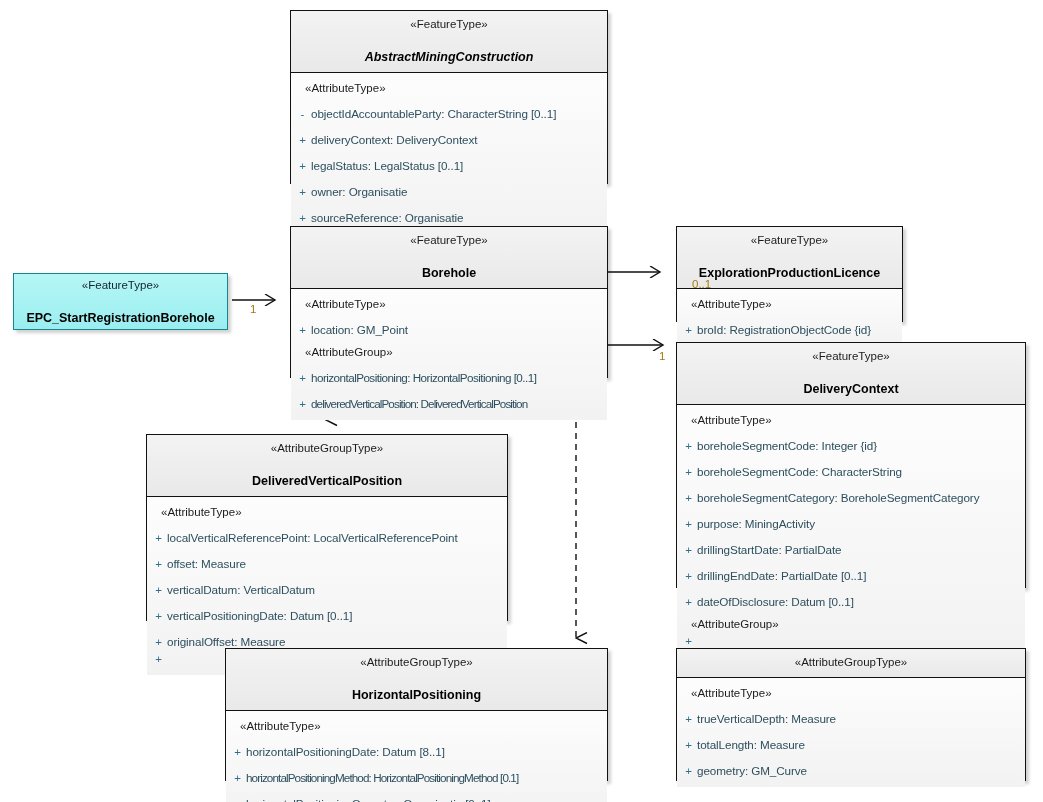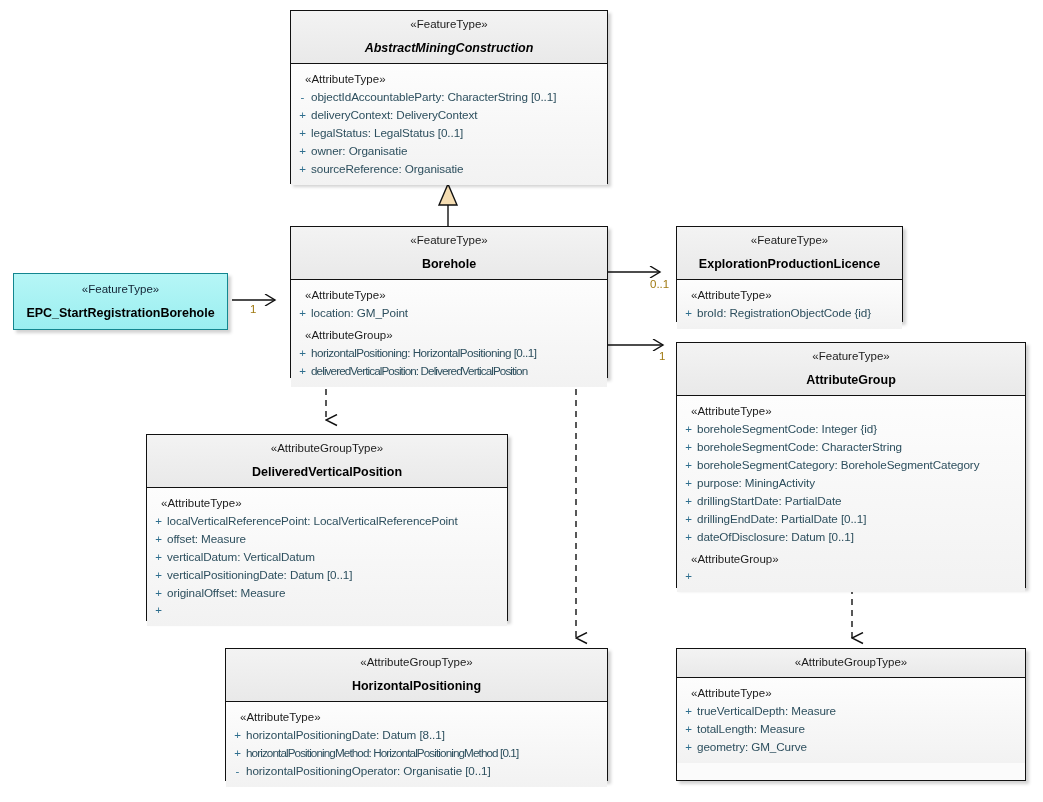--- a/index.html
+++ b/index.html
@@ -50,21 +50,21 @@
     font-size: 11.5px;
     color: #1b1b1b;
     line-height: 15px;
     letter-spacing: 0px;
   }
   .uml-class .cname {
     font-size: 12.5px;
     font-weight: bold;
     color: #000000;
     line-height: 16px;
-    margin-top: 8px;
+    margin-top: 17px;
   }
   .uml-class .cname.abstract {
     font-style: italic;
   }
   .uml-class .body {
     box-sizing: border-box;
     padding: 7px 3px 7px 3px;
     background-image: linear-gradient(to bottom, #fdfdfd, #f2f2f2);
     min-height: 10px;
   }
@@ -85,20 +85,21 @@
     width: 17px;
     min-width: 17px;
     text-align: center;
     font-size: 11.5px;
     color: #2e6e8e;
   }
   .attr-txt {
     font-size: 11.7px;
     color: #2d4f5e;
     letter-spacing: -0.1px;
+    margin-top: 8px;
   }
   .attr-txt.tight {
     letter-spacing: -0.55px;
   }
   .attr-txt.tight2 {
     letter-spacing: -0.9px;
   }
   
   .uml-class.epc {
     border: 1.6px solid #13868f;
@@ -158,21 +159,21 @@
     <g>
       <line x1="576" y1="378" x2="576" y2="638" stroke="#111" stroke-width="1.4" stroke-dasharray="6,5" marker-end="url(#openArrowDown)"></line>
     </g>
 
     <g>
       <line x1="852" y1="588" x2="852" y2="638" stroke="#111" stroke-width="1.4" stroke-dasharray="6,5" marker-end="url(#openArrowDown)"></line>
     </g>
   </svg>
 
   <div class="mult" style="left:250px; top:303px;">1</div>
-  <div class="mult" style="left:634px; top:278px;padding-left:16px;">0..1</div>
+  <div class="mult" style="left:676px; top:278px;padding-left:16px;">0..1</div>
   <div class="mult" style="left:659px; top:350px;">1</div>
 
   <div class="uml-class" style="left:290px; top:10px; width:318px; height:174px;">
     <div class="hdr">
       <div class="stereo">«FeatureType»</div>
       <div class="cname abstract">AbstractMiningConstruction</div>
     </div>
     <div class="body">
       <div class="grp-label">«AttributeType»</div>
       <div class="attr-row">
@@ -236,21 +237,21 @@
       <div class="attr-row">
         <span class="attr-vis">+</span>
         <span class="attr-txt">broId: RegistrationObjectCode {id}</span>
       </div>
     </div>
   </div>
 
   <div class="uml-class" style="left:676px; top:342px; width:350px; height:246px;">
     <div class="hdr">
       <div class="stereo">«FeatureType»</div>
-      <div class="cname">AttributeGroup</div>
+      <div class="cname">DeliveryContext</div>
     </div>
     <div class="body">
       <div class="grp-label">«AttributeType»</div>
       <div class="attr-row">
         <span class="attr-vis">+</span>
         <span class="attr-txt">boreholeSegmentCode: Integer {id}</span>
       </div>
       <div class="attr-row">
         <span class="attr-vis">+</span>
         <span class="attr-txt">boreholeSegmentCode: CharacterString</span>

